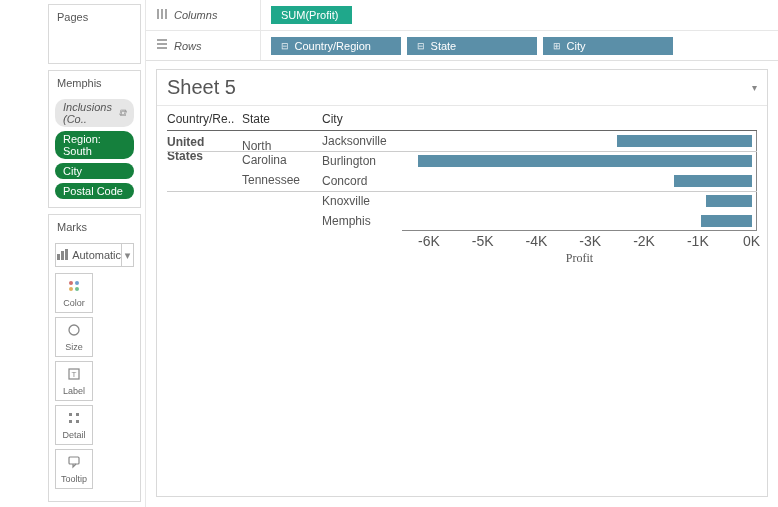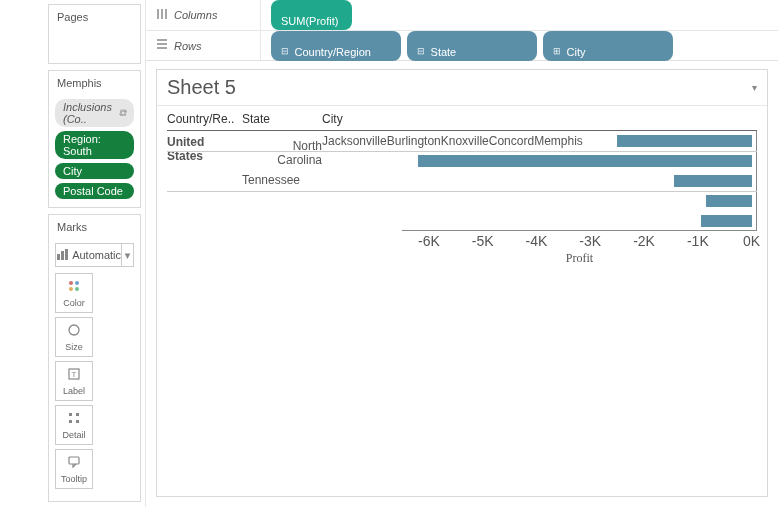--- a/index.html
+++ b/index.html
@@ -25,41 +25,41 @@
   .mark-btn .mi { font-size:13px; color:#787878; }
   .mark-btn .ml { font-size:9px; color:#666; }
 
   .rightcol { flex:1; display:flex; flex-direction:column; border-left:1px solid #e7e7e7; }
   .shelves { border-bottom:1px solid #e0e0e0; }
   .shelf-row { display:flex; align-items:center; height:30px; border-top:1px solid #e7e7e7; }
   .shelf-row:first-child { border-top:none; }
   .shelf-label { width:115px; display:flex; align-items:center; gap:6px; padding-left:10px; color:#555; border-right:1px solid #e7e7e7; height:100%;font-style:italic; }
   .shelf-label .si { color:#888; font-size:12px; }
   .shelf-pills { flex:1; display:flex; align-items:center; gap:6px; padding-left:10px; }
-  .spill { border-radius: 8px; padding: 15px 14px 3px 10px; font-size:11px; color:#fff; display:flex; align-items:flex-start; gap:6px; cursor:pointer; }
+  .spill { border-radius: 0; padding: 3px 14px 3px 10px; font-size:11px; color:#fff; display:flex; align-items:center; gap:6px; cursor:pointer; }
   .spill.green { background:#1fa88b; }
   .spill.bluep { background:#5b8fa8; min-width:130px; }
   .spill .picon { font-size:9px; opacity:.85; }
 
   .viz-wrap { flex:1; padding: 8px 10px 10px 10px; }
   .viz { border:1px solid #d9d9d9; height: 100%; }
   .viz-title { font-family: "Times New Roman", Georgia, serif; font-size:20px; color:#555; padding:6px 10px; border-bottom:1px solid #e7e7e7; display:flex; justify-content:space-between; align-items:center; }
   .viz-title .dd { color:#888; font-size:10px; cursor:pointer; }
   .viz-body { padding: 6px 10px 10px 10px; }
   .headers { display:flex; font-family: "Times New Roman", Georgia, serif; font-size:12px; color:#333; border-bottom:1px solid #666; padding-bottom:4px; }
   .col-country { width:75px; }
   .col-state { width:80px; }
   .col-city { width:80px; }
   .plot-area { display:flex; position:relative; }
   .rowlabels { display:flex; }
   .rowlabels > div { font-family:"Times New Roman",Georgia,serif; font-size:12px; color:#555; }
   .country-col { width:75px; padding-top:4px;font-weight:bold; }
   .state-col { width:80px; display:flex; flex-direction:column; }
   .state-item { display:flex; flex-direction:column; justify-content:flex-start; }
-  .city-col { width:80px; display:flex; flex-direction:row; }
+  .city-col { width:80px; display:flex; flex-direction:column; }
   .city-item { height:20px; line-height:20px; }
   .bars { flex:1; position:relative; border-bottom:1px solid #888; }
   .barrow { height:20px; position:relative; }
   .bar { position:absolute; top:4px; height:12px; background:#5b8fa8; }
   .axis { display:flex; margin-top:2px; }
   .axis-spacer { width:235px; }
   .ticks { flex:1; position:relative; height:32px; }
   .tick { position:absolute; top:0; font-size:14px; color:#555; transform:translateX(-50%); font-family: Arial, sans-serif;}
   .axis-title { position:absolute; top:18px; left:50%; transform:translateX(-50%); color:#555; font-family:"Times New Roman",Georgia,serif; font-size:12px;}
   .plot-divider { position:absolute; left:235px; right:0; top:0; border-top:1px solid #ccc; }
@@ -210,31 +210,31 @@
             <div class="col-state">State</div>
             <div class="col-city">City</div>
           </div>
           <div class="plot-area">
             <div class="rowlabels">
               <div class="country-col" id="country-col">
                   <div>United</div>
                   <div>States</div>
                 </div>
               <div class="state-col" id="state-col">
-                  <div class="state-item" style="height: 40px; padding-top: 8px; align-items: flex-end;">
+                  <div class="state-item" style="height: 40px; padding-top: 8px;">
                     <div>North</div>
                     <div>Carolina</div>
                   </div>
                   <div class="state-item" style="height: 40px; padding-top: 2px;">Tennessee</div>
                 </div>
               <div class="city-col" id="city-col">
                   <div class="city-item">Jacksonville</div>
                   <div class="city-item">Burlington</div>
+                  <div class="city-item">Concord</div>
                   <div class="city-item">Knoxville</div>
-                  <div class="city-item">Concord</div>
                   <div class="city-item">Memphis</div>
                 </div>
             </div>
             <div class="bars" id="bars" style="height: 100px;">
                 <div class="y-right-border"></div>
                 <div class="barrow">
                   <div class="bar" style="left: 60.6061%; width: 37.8788%;"></div>
                 </div>
                 <div class="barrow">
                   <div class="bar" style="left: 4.54545%; width: 93.9394%;"></div>

